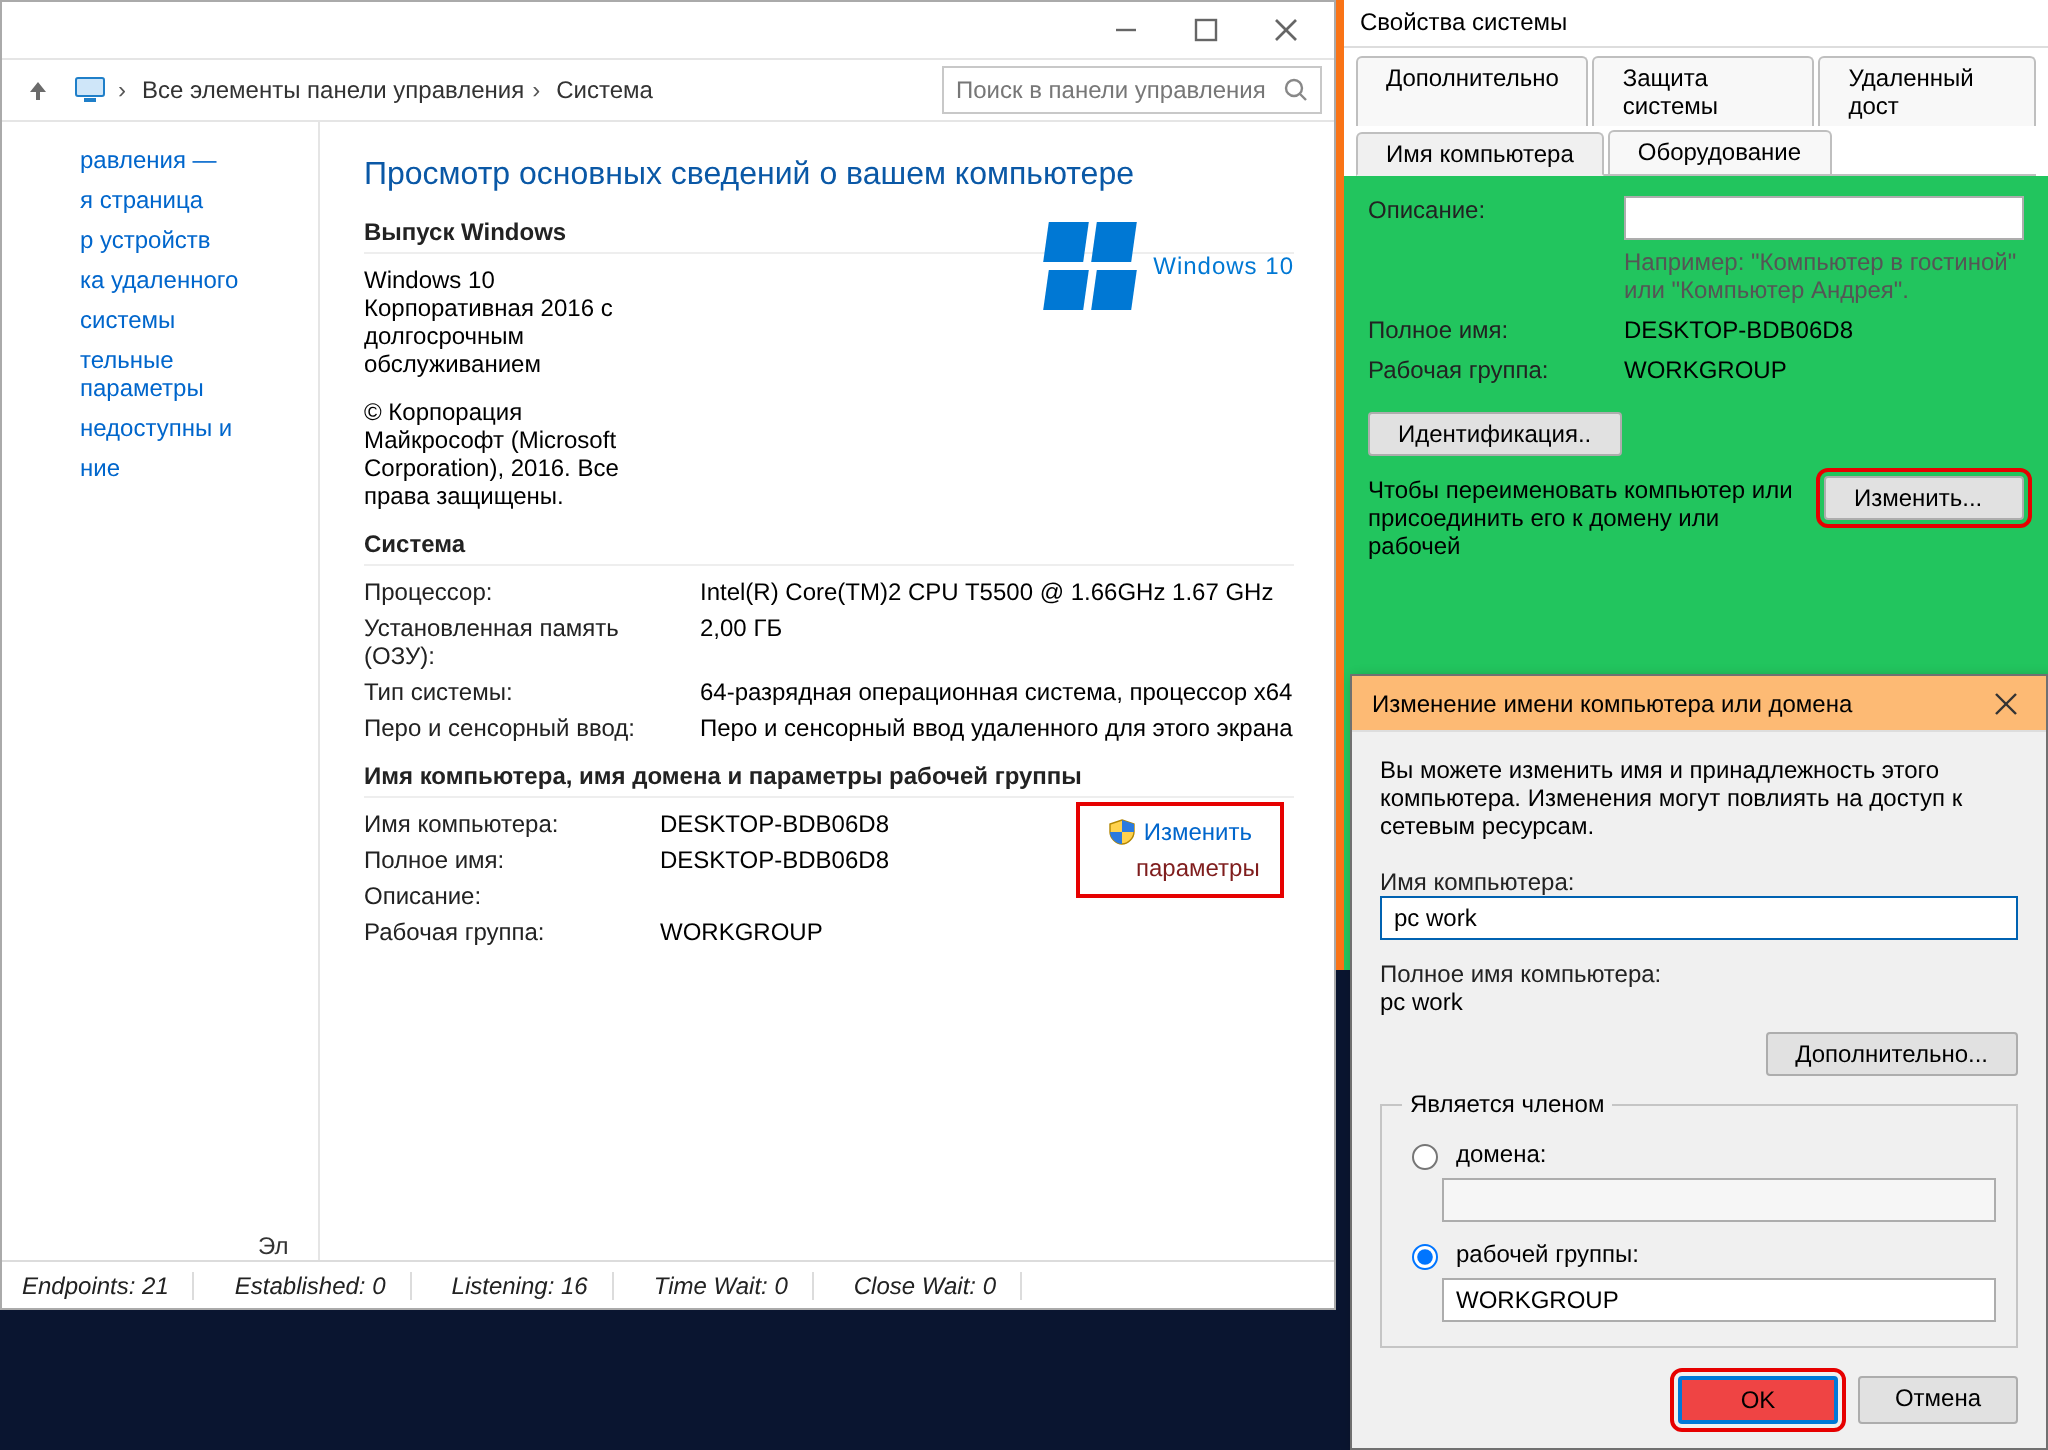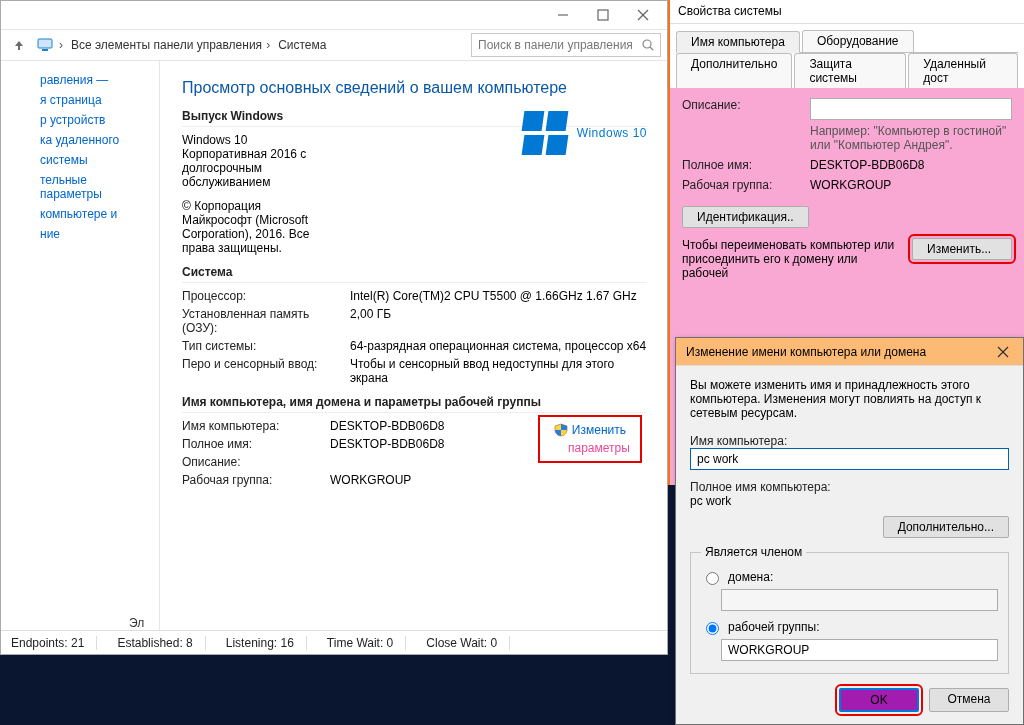--- a/index.html
+++ b/index.html
@@ -36,37 +36,37 @@
   .brand .logo { width:44px; height:44px; display:grid; grid-template-columns:1fr 1fr; grid-template-rows:1fr 1fr; gap:4px; }
   .brand .logo span { background:#0078d4; transform:skew(-8deg); }
   .change-link { display:flex; align-items:center; gap:4px; color:#0066cc; }
   .shield { width:14px; height:14px; }
   .highlight-red { outline:2px solid #e60000; outline-offset:2px; }
 
   .statusbar {
     height:24px; border-top:1px solid #dcdcdc; display:flex; align-items:center;
     padding-left:10px; color:#222; font-size:12px; gap:20px;
   }
-  .statusbar .cell { border-right:1px solid #dcdcdc; padding-right:12px; }
+  .statusbar .cell { border-right:1px solid #dcdcdc; padding-right:12px;font-style:italic; }
   .elpartial { position:absolute; left:128px; bottom:24px; color:#333; }
 
   
   .win-props {
     position: absolute; left: 668px; top: 0; width: 356px; height: 485px;
-    background: #f9a8d4; border-left:2px solid #f97316;
+    background: #22c55e; border-left:4px solid #f97316;
   }
   .props-title { height:24px; padding:4px 8px; background:#fff; border-bottom:1px solid #ddd; }
   .tabs2rows { background:#fff; padding:4px 6px 0; }
   .tabrow { display:flex; gap:2px; }
   .tab { border:1px solid #bfbfbf; border-bottom:none; padding:3px 14px; background:#f8f8f8; border-radius:3px 3px 0 0; cursor:default; }
   .tab.active { background:#f0f0f0; border-bottom:1px solid #f0f0f0; position:relative; top:1px; }
   .tabrow2 { margin-top:2px; border-bottom:1px solid #bfbfbf; }
   .tab-pane { padding:10px 12px; }
   .btn { border:1px solid #adadad; background:#e1e1e1; padding:3px 14px; border-radius:2px; cursor:default; display:inline-block; }
-  .btn.default { border:2px solid #0078d7; background:#a21caf; }
+  .btn.default { border:2px solid #0078d7; background:#ef4444; }
   .props-field { width:100%; height:22px; border:1px solid #adadad; background:#fff; padding:2px 4px; }
   .rownarrow { display:flex; gap:10px; align-items:flex-start; margin-bottom:6px; }
 
   
   .win-rename {
     position:absolute; left:675px; top:337px; width:349px; height:388px;
     background:#f0f0f0; border:1px solid #707070; box-shadow:2px 2px 6px rgba(0,0,0,0.3);
     display:flex; flex-direction:column;
   }
   .rename-title { height:28px; background:#fdba74; display:flex; align-items:center; justify-content:space-between; padding:0 6px 0 10px; border-bottom:1px solid #ddd; }
@@ -133,21 +133,21 @@
   </div>
 
   <div class="bodyrow">
     <div class="leftnav">
       <div class="lnk"><span>равления —</span></div>
       <div class="lnk"><span>я страница</span></div>
       <div class="lnk"><span>р устройств</span></div>
       <div class="lnk"><span>ка удаленного</span></div>
       <div class="lnk"><span>системы</span></div>
       <div class="lnk"><span>тельные параметры</span></div>
-      <div class="lnk seealso"><span>компьютере и</span></div>
+      <div class="lnk seealso"><span>недоступны и</span></div>
       <div class="lnk"><span>ние</span></div>
     </div>
 
     <div class="mainarea">
       <div class="page-title">Просмотр основных сведений о вашем компьютере</div>
 
       <div class="section-head">Выпуск Windows</div>
       <div style="display:flex;">
         <div style="width:175px">
           <div>Windows 10</div>
@@ -172,21 +172,21 @@
 
       <div class="section-head">Система</div>
       <div class="kvgrid">
         <div class="lbl">Процессор:</div>
         <div>Intel(R) Core(TM)2 CPU       T5500  @ 1.66GHz   1.67 GHz</div>
         <div class="lbl">Установленная память (ОЗУ):</div>
         <div>2,00 ГБ</div>
         <div class="lbl">Тип системы:</div>
         <div>64-разрядная операционная система, процессор x64</div>
         <div class="lbl">Перо и сенсорный ввод:</div>
-        <div>Чтобы и сенсорный ввод недоступны для этого экрана</div>
+        <div>Перо и сенсорный ввод удаленного для этого экрана</div>
       </div>
 
       <div class="section-head">Имя компьютера, имя домена и параметры рабочей группы</div>
       <div style="display:flex; gap:12px;">
         <div class="kvgrid" style="grid-template-columns:140px 200px;">
           <div class="lbl">Имя компьютера:</div>
           <div>DESKTOP-BDB06D8</div>
           <div class="lbl">Полное имя:</div>
           <div>DESKTOP-BDB06D8</div>
           <div class="lbl">Описание:</div>
@@ -196,47 +196,47 @@
         </div>
         <div class="change-link highlight-red" style="align-self:flex-start; flex-direction:column; padding:4px 8px;">
           <div style="display:flex; align-items:center; gap:4px;">
             <svg class="shield" viewBox="0 0 14 14">
               <path d="M7 1 L13 3 V7 C13 10 10 13 7 13 C4 13 1 10 1 7 V3 Z" fill="#ffd24d" stroke="#b38600" stroke-width="0.7"></path>
               <path d="M7 1 L13 3 V7 L7 7 Z" fill="#2b7adf"></path>
               <path d="M7 7 L7 13 C4 13 1 10 1 7 Z" fill="#2b7adf"></path>
             </svg>
             <span>Изменить</span>
           </div>
-          <span style="color:#ec4899;padding-left:18px">параметры</span>
+          <span style="color:#7f1d1d;padding-left:18px">параметры</span>
         </div>
       </div>
     </div>
   </div>
 
   <div class="elpartial">Эл</div>
   <div class="statusbar">
     <div class="cell">Endpoints: 21</div>
-    <div class="cell">Established: 8</div>
+    <div class="cell">Established: 0</div>
     <div class="cell">Listening: 16</div>
     <div class="cell">Time Wait: 0</div>
     <div class="cell">Close Wait: 0</div>
   </div>
 </div>
 
 <div class="win-props">
   <div class="props-title">Свойства системы</div>
   <div class="tabs2rows">
-    <div class="tabrow tabrow2">
-      <div class="tab active">Имя компьютера</div>
-      <div class="tab">Оборудование</div>
-    </div>
     <div class="tabrow">
       <div class="tab">Дополнительно</div>
       <div class="tab">Защита системы</div>
       <div class="tab">Удаленный дост</div>
+    </div>
+    <div class="tabrow tabrow2">
+      <div class="tab active">Имя компьютера</div>
+      <div class="tab">Оборудование</div>
     </div>
   </div>
 
   <div class="tab-pane">
     <div style="display:grid; grid-template-columns:120px 1fr; row-gap:6px; column-gap:8px; align-items:start;">
       <div class="lbl">Описание:</div>
       <div>
         <input class="props-field" type="text" style="">
         <div style="color:#555; margin-top:4px;">Например: "Компьютер в гостиной" или "Компьютер Андрея".</div>
       </div>

